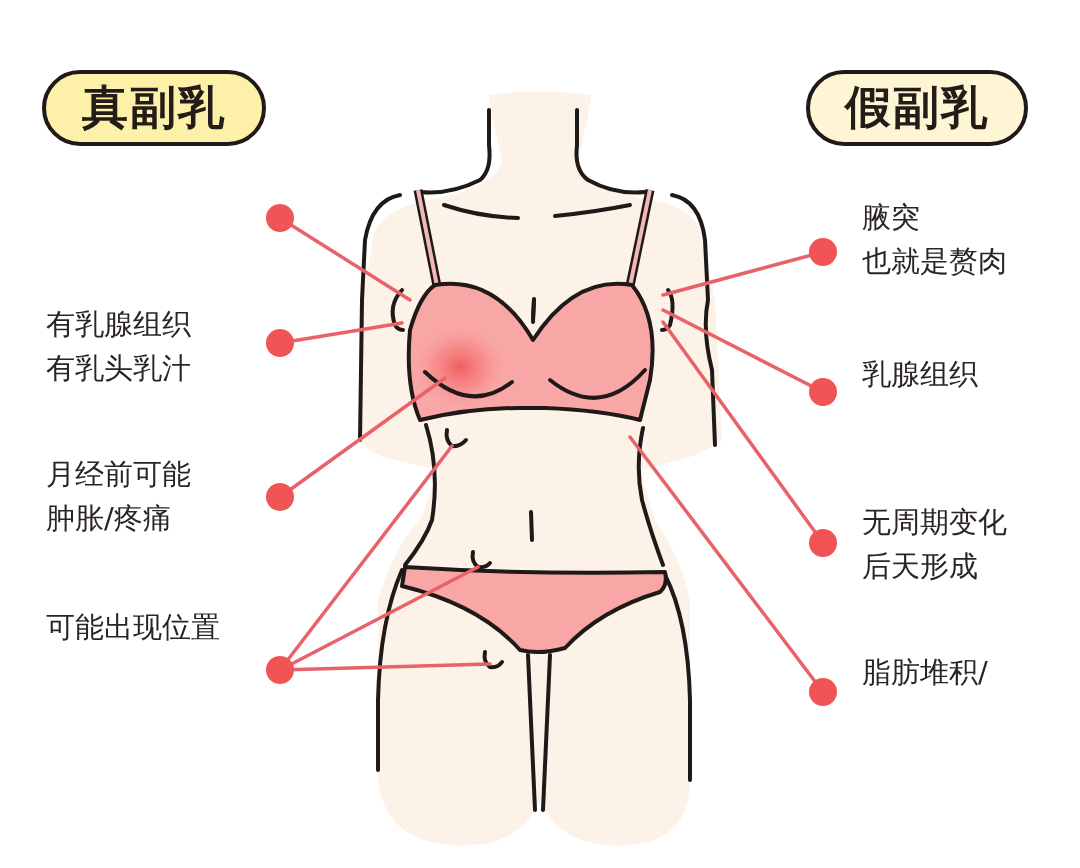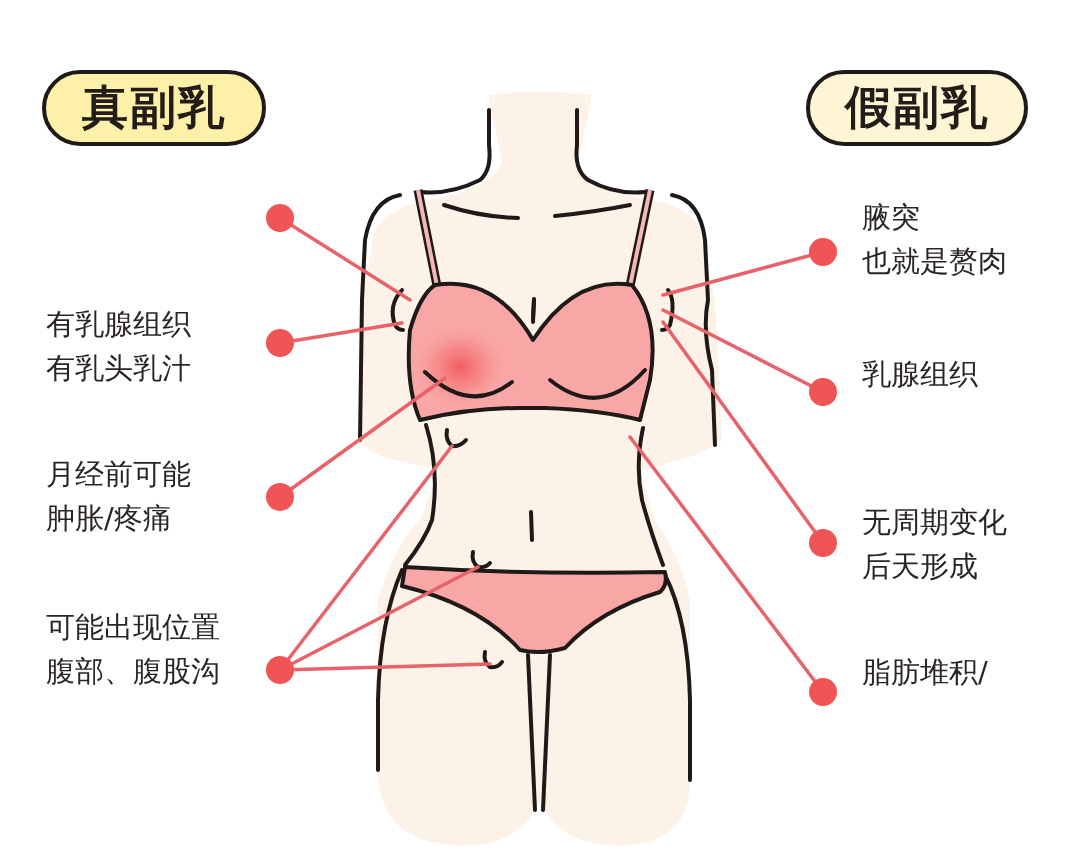--- a/index.html
+++ b/index.html
@@ -157,21 +157,20 @@
   <div class="label" style="left:46px; top:302px;">
     <span class="line">有乳腺组织</span>
     <span class="line">有乳头乳汁</span>
   </div>
   <div class="label" style="left:46px; top:452px;">
     <span class="line">月经前可能</span>
     <span class="line">肿胀/疼痛</span>
   </div>
   <div class="label" style="left:46px; top:605px;">
     <span class="line">可能出现位置</span>
-    <span class="line">腹部、腹股沟</span>
   </div>
 
   <div class="label" style="left:862px; top:198px;font-family:Liberation Mono, monospace;">
     <span class="line">腋突</span>
     <span class="line">也就是赘肉</span>
   </div>
   <div class="label" style="left:862px; top:352px;">
     <span class="line">乳腺组织</span>
   </div>
   <div class="label" style="left:862px; top:500px;">

